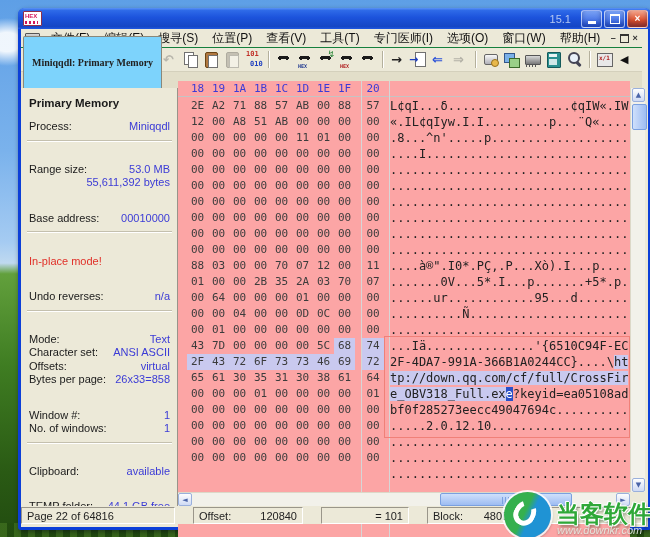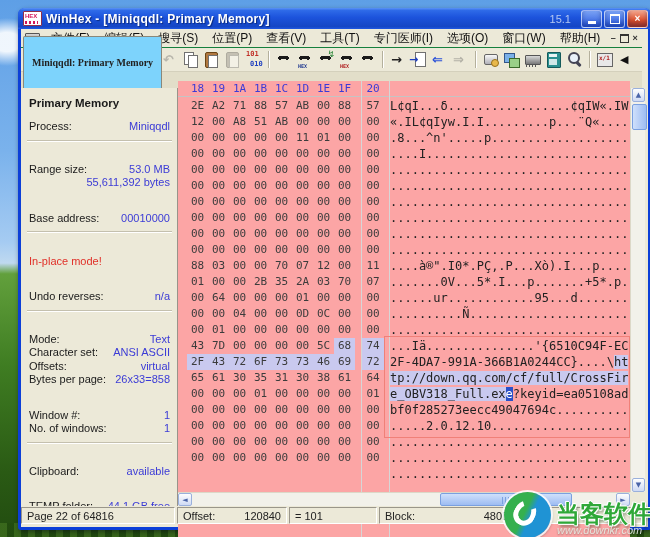--- a/index.html
+++ b/index.html
@@ -113,46 +113,45 @@
   .hscroll{position:absolute;left:157px;top:481px;width:452px;height:14px;background:#f2f1ea;border-top:1px solid #dcd8c8;box-sizing:border-box}
   .sc-btn{position:absolute;background:linear-gradient(180deg,#fefefe,#cfdaf4);border:1px solid #9ab0dc;border-radius:2px;color:#4a64a8;text-align:center;box-sizing:border-box}
   .vscroll .sc-btn{left:1px;width:13px;height:14px;font:7px/13px "DejaVu Sans",sans-serif}
   .vscroll .up{top:0}.vscroll .down{bottom:0}
   .hscroll .sc-btn{top:0;width:14px;height:13px;font:7px/12px "DejaVu Sans",sans-serif}
   .hscroll .left{left:0}.hscroll .right{right:0}
   .v-thumb{position:absolute;left:1px;top:16px;width:13px;height:24px;background:linear-gradient(90deg,#cfe0fb,#9dbcf2);border:1px solid #7aa0e0;border-radius:2px}
   .h-thumb{position:absolute;top:0;left:262px;width:132px;height:13px;background:linear-gradient(180deg,#cfe0fb,#9dbcf2);border:1px solid #7aa0e0;border-radius:2px;box-sizing:border-box}
   .h-thumb::after{content:"";position:absolute;left:50%;top:3px;margin-left:-4px;width:8px;height:7px;background:repeating-linear-gradient(90deg,#7aa0e0 0 1px,transparent 1px 3px)}
   
-  .statusbar{position:absolute;left:0;top:495px;width:621px;height:18px;background:#ece9d8;display:flex;gap:2px;box-sizing:border-box;padding-top:1px}
+  .statusbar{position:absolute;left:0;top:495px;width:621px;height:18px;background:#ece9d8;display:flex;gap:18px;box-sizing:border-box;padding-top:1px}
   .sb-seg{border:1px solid;border-color:#9a968a #fff #fff #9a968a;padding:0 5px;display:flex;justify-content:space-between;align-items:center;font-size:11px;color:#222;box-sizing:border-box;white-space:nowrap}
   .sb-seg .val{margin-left:8px}
   .sb-1{width:154px}
   .sb-2{width:110px}
-  .sb-3{width:88px;}
+  .sb-3{width:88px;justify-content:flex-end}
   .sb-4{flex:1}
   .sb-4 .val{margin-right:104px}
   
   .wm-logo{position:absolute;left:504px;top:492px;width:47px;height:46px;border-radius:50%;background:linear-gradient(115deg,#35b04e 0 44%,#1f93d4 56% 100%);box-shadow:0 0 0 2px rgba(255,255,255,.85),1px 2px 3px rgba(0,0,0,.3)}
   .wm-logo::before{content:"";position:absolute;left:10px;top:8px;width:22px;height:26px;border:5px solid #fff;border-radius:50% 50% 50% 50%/55% 55% 45% 45%;border-top-color:transparent;transform:rotate(28deg);box-sizing:border-box}
   .wm-text{position:absolute;left:556px;top:498px;font-size:24px;font-weight:bold;color:#2fa838;white-space:nowrap;text-shadow:1px 0 #fff,-1px 0 #fff,0 1px #fff,0 -1px #fff,1px 1px #fff,-1px -1px #fff,2px 3px 3px rgba(0,40,0,.45)}
   .wm-url{position:absolute;left:557px;top:524px;font-size:11px;font-style:italic;color:#e4ece2;opacity:.9;white-space:nowrap;text-shadow:0 1px 2px rgba(0,0,0,.4)}
 </style>
 </head>
 <body>
 
 <div class="desktop">
   <div class="cloud"></div>
   <div class="grass-hl"></div>
 </div>
 
 <div class="window">
   <div class="titlebar">
     <span class="hexlogo"></span>
-    <span class="title-text">WinHex - [Miniqqdl: Primary Memory]</span>
     <span class="tb-spacer"></span>
     <span class="version-text">15.1</span>
     <span class="winbtn min">
         <span class="g-min"></span>
       </span>
     <span class="winbtn max">
         <span class="g-max"></span>
       </span>
     <span class="winbtn close">×</span>
   </div>

